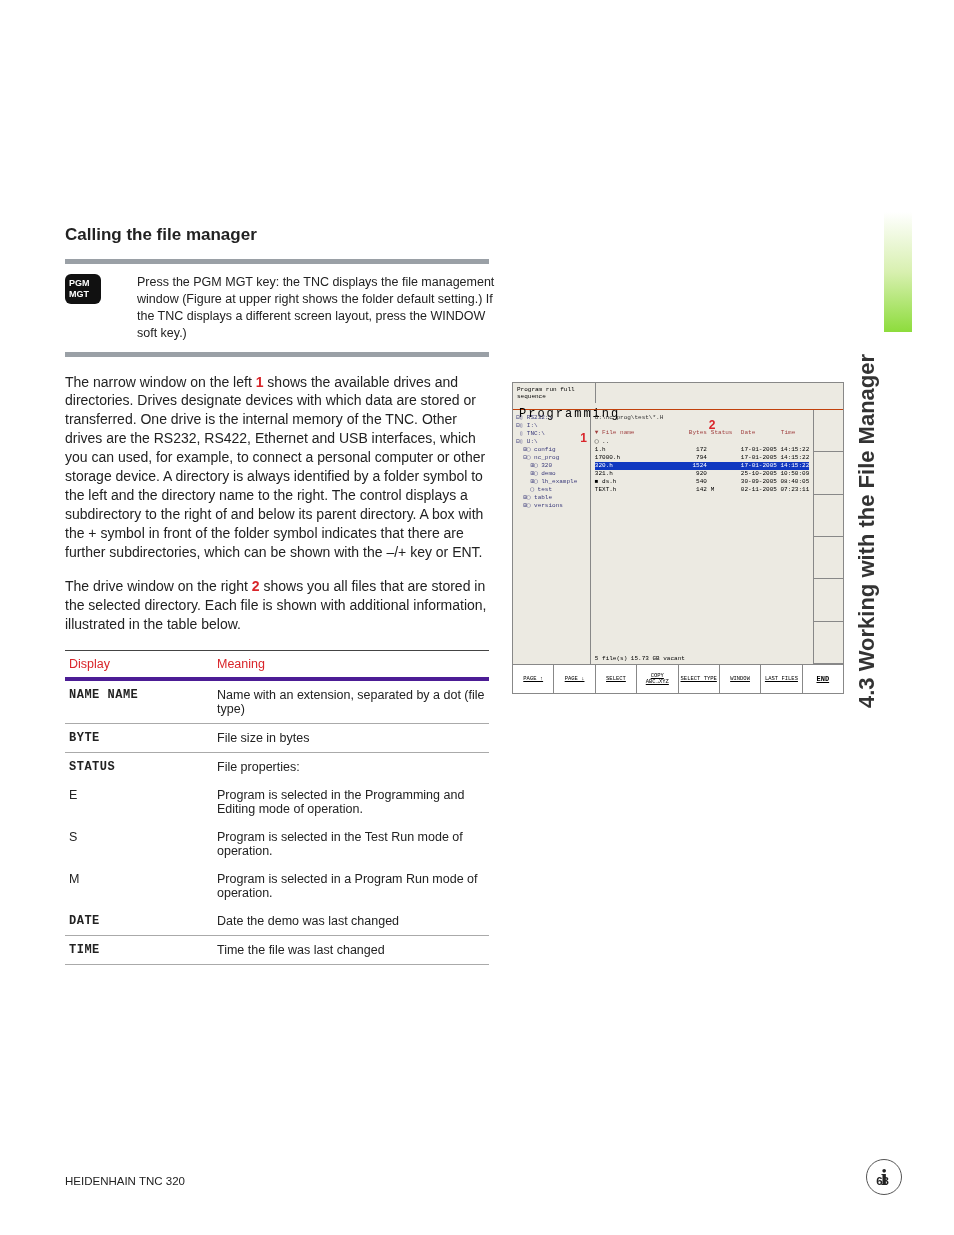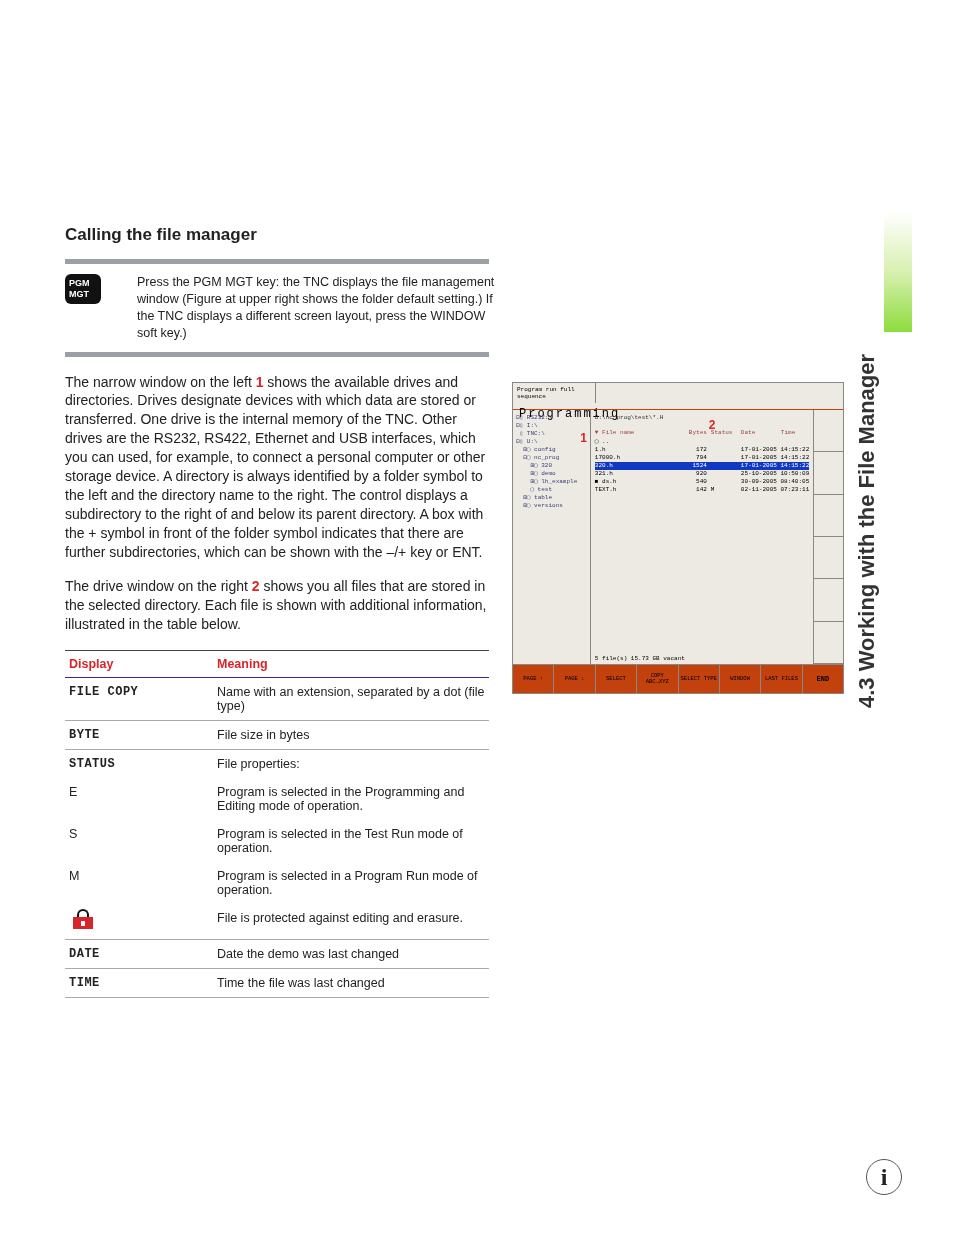--- a/index.html
+++ b/index.html
@@ -96,24 +96,24 @@
   }
   table.defs {
     border-collapse: collapse;
     width: 424px;
     margin-top: 8px;
     font-size: 12.5px;
   }
   table.defs th {
     text-align: left;
     color: #d9252a;
-    font-weight: bold;
+    font-weight: normal;
     padding: 6px 4px;
     border-top: 1px solid #444;
-    border-bottom: 1px solid #4c1d95;
+    border-bottom: 4px solid #4c1d95;
   }
   table.defs td {
     padding: 7px 4px;
     vertical-align: top;
     border-bottom: 1px solid #aaa;
   }
   table.defs td.no-border, table.defs tr.inner td {
     border-bottom: none;
   }
   .disp-mono {
@@ -273,25 +273,26 @@
     display: flex;
     height: 28px;
     border-top: 1px solid #888;
   }
   .fig-sk {
     flex: 1;
     border-right: 1px solid #888;
     font-size: 5.5px;
     text-align: center;
     padding: 2px 1px;
-    background: #c2410c;
+    background: #ffffff;
     display: flex;
     flex-direction: column;
     justify-content: center;
     line-height: 6px;
+    text-decoration: underline;
   }
   .fig-sk:last-child { border-right: none; font-size:7px; font-weight:bold;}
 
   .footer {
     position: absolute;
     bottom: 48px;
     left: 65px;
     right: 65px;
     font-size: 11.5px;
     display: flex;
@@ -350,21 +351,21 @@
 
     <table class="defs">
       <thead>
         <tr>
           <th style="width:140px">Display</th>
           <th>Meaning</th>
         </tr>
       </thead>
       <tbody id="defs-body">
           <tr>
-            <td class="disp-mono">FILE COPY</td>
+            <td class="disp-mono">NAME NAME</td>
             <td>Name with an extension, separated by a dot (file type)</td>
           </tr>
           <tr>
             <td class="disp-mono">BYTE</td>
             <td>File size in bytes</td>
           </tr>
           <tr class="inner">
             <td class="disp-mono">STATUS</td>
             <td>File properties:</td>
           </tr>
@@ -372,24 +373,20 @@
             <td class="disp-plain">E</td>
             <td>Program is selected in the Programming and Editing mode of operation.</td>
           </tr>
           <tr class="inner">
             <td class="disp-plain">S</td>
             <td>Program is selected in the Test Run mode of operation.</td>
           </tr>
           <tr class="inner">
             <td class="disp-plain">M</td>
             <td>Program is selected in a Program Run mode of operation.</td>
-          </tr>
-          <tr>
-            <td class="lock-cell"><span class="lock-icon"><span class="shackle"></span><span class="body"></span><span class="hole"></span></span></td>
-            <td>File is protected against editing and erasure.</td>
           </tr>
           <tr>
             <td class="disp-mono">DATE</td>
             <td>Date the demo was last changed</td>
           </tr>
           <tr>
             <td class="disp-mono">TIME</td>
             <td>Time the file was last changed</td>
           </tr>
         </tbody>
@@ -456,16 +453,20 @@
 ABC→XYZ</div>
         <div class="fig-sk">SELECT
 TYPE</div>
         <div class="fig-sk">WINDOW</div>
         <div class="fig-sk">LAST
 FILES</div>
         <div class="fig-sk">END</div>
       </div>
   </div>
 
+  <div class="footer">
+    <span>HEIDENHAIN TNC 320</span>
+    <span class="pnum">63</span>
+  </div>
 
   <div class="info-icon">i</div>
 
 </div>
 
 </body></html>

